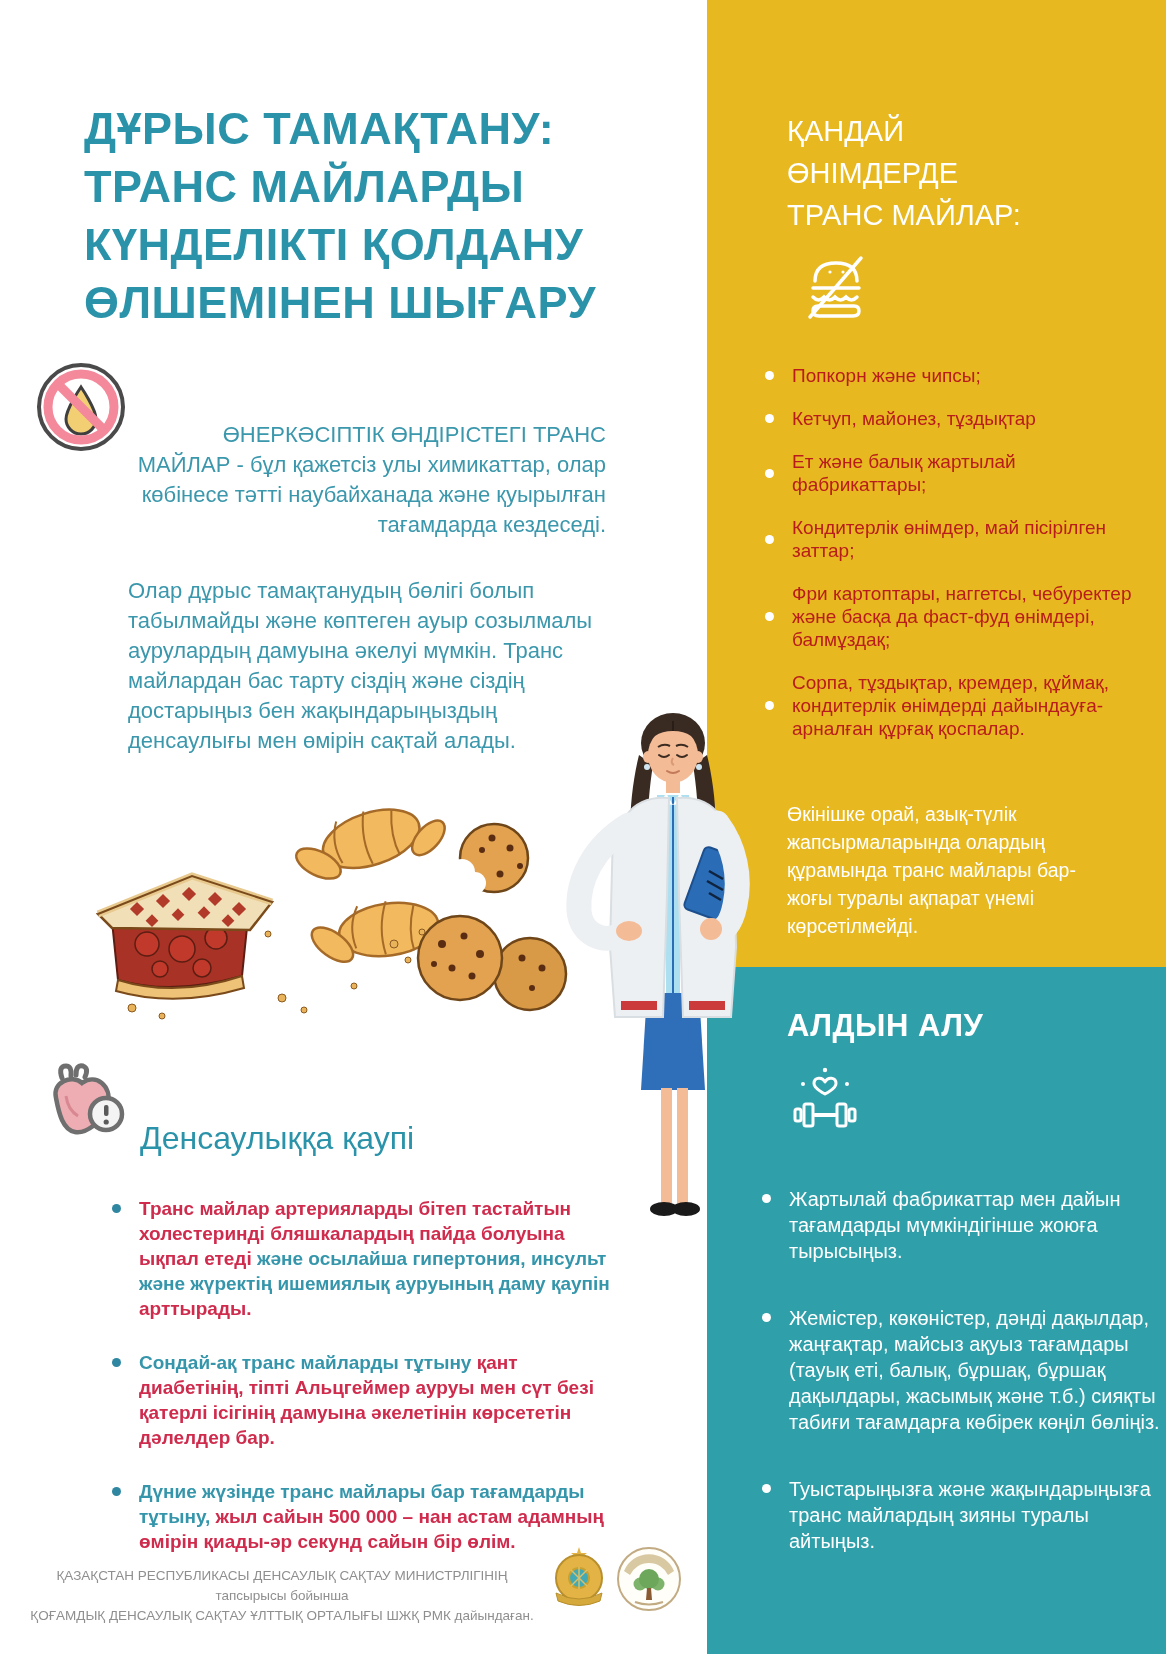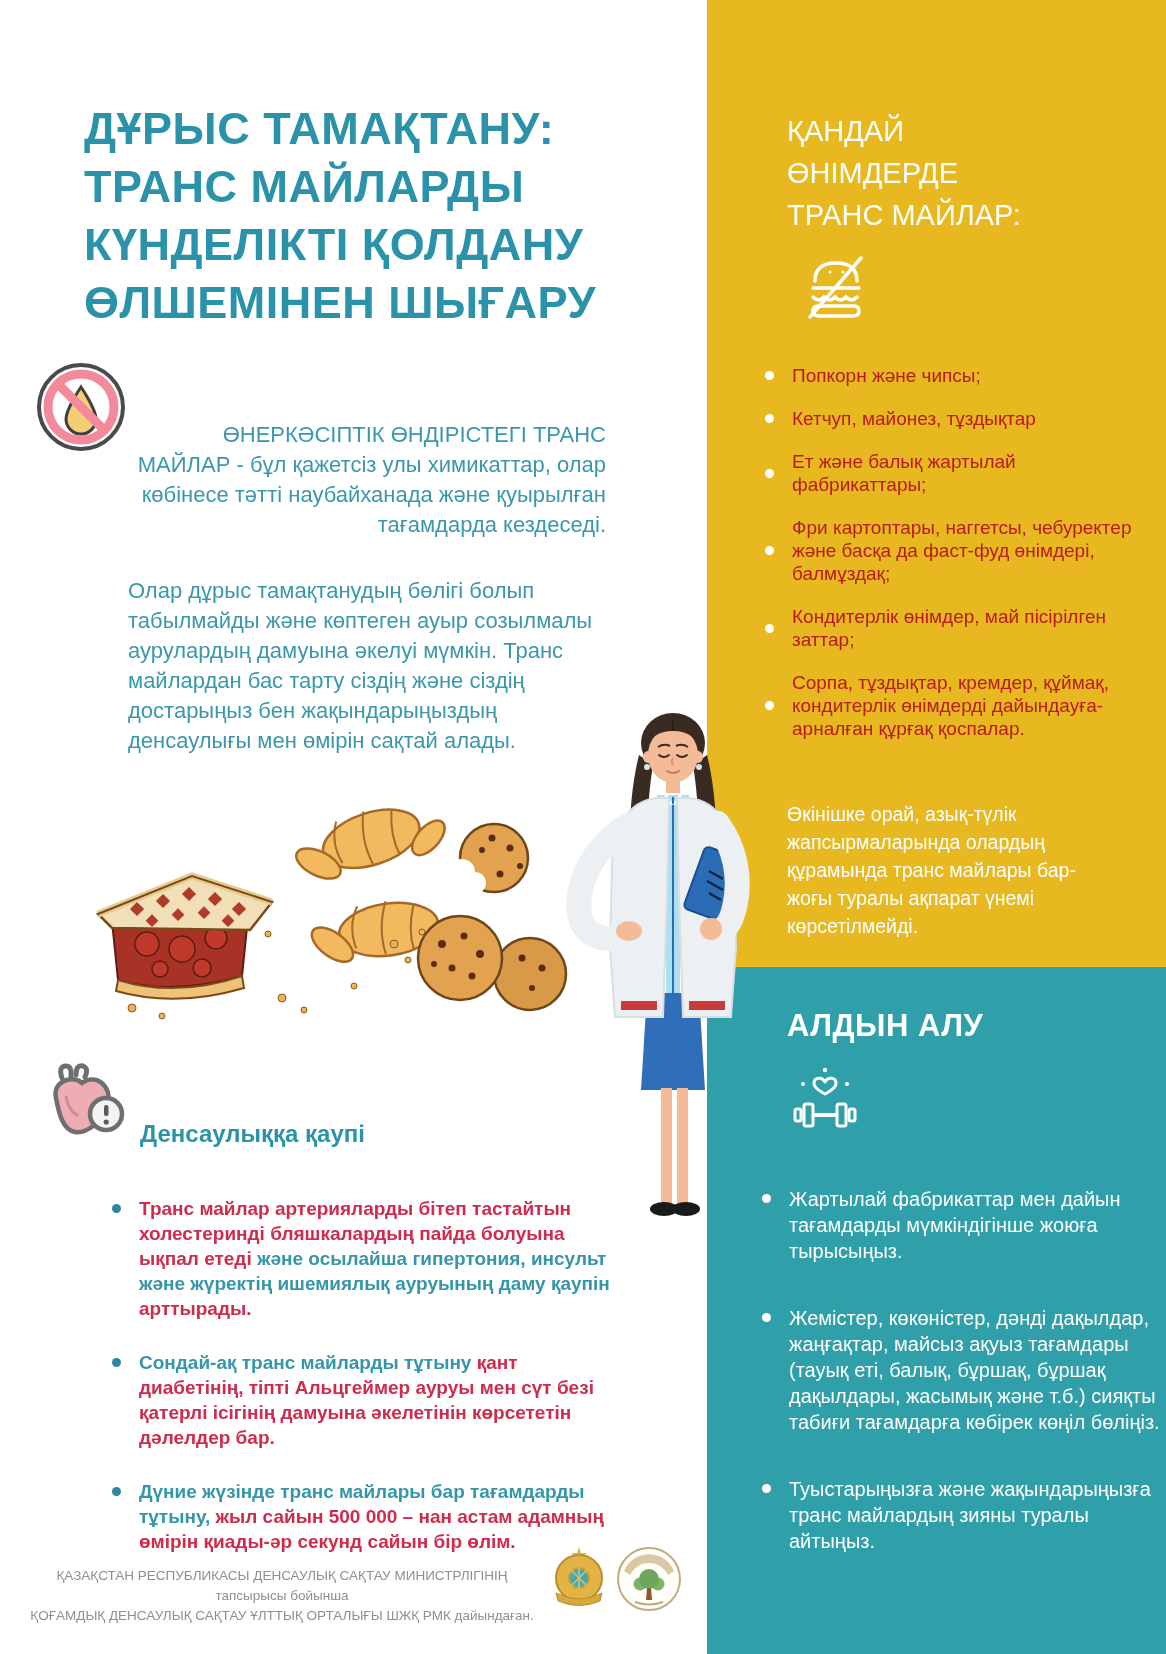--- a/index.html
+++ b/index.html
@@ -7,21 +7,21 @@
           font-family:"Liberation Sans", sans-serif;}
   .abs{position:absolute;}
   
   .yellow-panel{left:707px;top:0;width:459px;height:967px;background:#e7b81f;}
   .teal-panel{left:707px;top:967px;width:459px;height:687px;background:#2f9fa9;}
   
   .main-title{left:84px;top:100px;width:610px;font-size:45px;font-weight:800;line-height:58px;
               color:#2b93a9;letter-spacing:.5px;}
   .intro-para{left:128px;width:478px;font-size:22px;line-height:30px;color:#3a97ac;font-weight:500;}
   .p1{top:420px;text-align:right;} .p2{top:576px;width:492px;}
-  .health-heading{left:140px;top:1120px;font-size:24px;font-weight:700;color:#2b93a9;}
+  .health-heading{left:140px;top:1120px;font-size:32px;font-weight:400;color:#2b93a9;}
   .bullets{display:flex;flex-direction:column;}
   .bullet{position:relative;padding-left:27px;}
   .dot{position:absolute;left:0;width:9px;height:9px;border-radius:50%;top:8px;}
   .health-bullets{left:112px;top:1196px;width:502px;font-size:19px;line-height:25px;font-weight:700;gap:29px;}
   .health-bullets .dot{background:#2e86a0;}
   .seg-red{color:#cf2b4d;} .seg-teal{color:#3596ab;}
   .seg-bold{font-weight:400;} .seg-normal{font-weight:400;}
   
   .products-heading{left:787px;top:110px;width:360px;font-size:29px;font-weight:400;line-height:42px;color:#ffffff;}
   .products-bullets{left:765px;top:364px;width:392px;font-size:19px;line-height:23px;color:#b91c1c;gap:20px;}
@@ -209,25 +209,25 @@
     <div class="bullet">
       <span class="dot"></span>
       <div>Кетчуп, майонез, тұздықтар</div>
     </div>
     <div class="bullet">
       <span class="dot"></span>
       <div style="max-width:250px">Ет және балық жартылай фабрикаттары;</div>
     </div>
     <div class="bullet">
       <span class="dot"></span>
+      <div style="max-width:340px">Кондитерлік өнімдер, май пісірілген заттар;</div>
+    </div>
+    <div class="bullet">
+      <span class="dot"></span>
       <div>Фри картоптары, наггетсы, чебуректер және басқа да фаст-фуд өнімдері, балмұздақ;</div>
-    </div>
-    <div class="bullet">
-      <span class="dot"></span>
-      <div style="max-width:340px">Кондитерлік өнімдер, май пісірілген заттар;</div>
     </div>
     <div class="bullet">
       <span class="dot"></span>
       <div style="max-width:350px">Сорпа, тұздықтар, кремдер, құймақ, кондитерлік өнімдерді дайындауға- арналған құрғақ қоспалар.</div>
     </div>
   </div>
 
   <div class="abs note">Өкінішке орай, азық-түлік жапсырмаларында олардың құрамында транс майлары бар-жоғы туралы ақпарат үнемі көрсетілмейді.</div>
 
   <div class="abs prevention-heading">АЛДЫН АЛУ</div>

